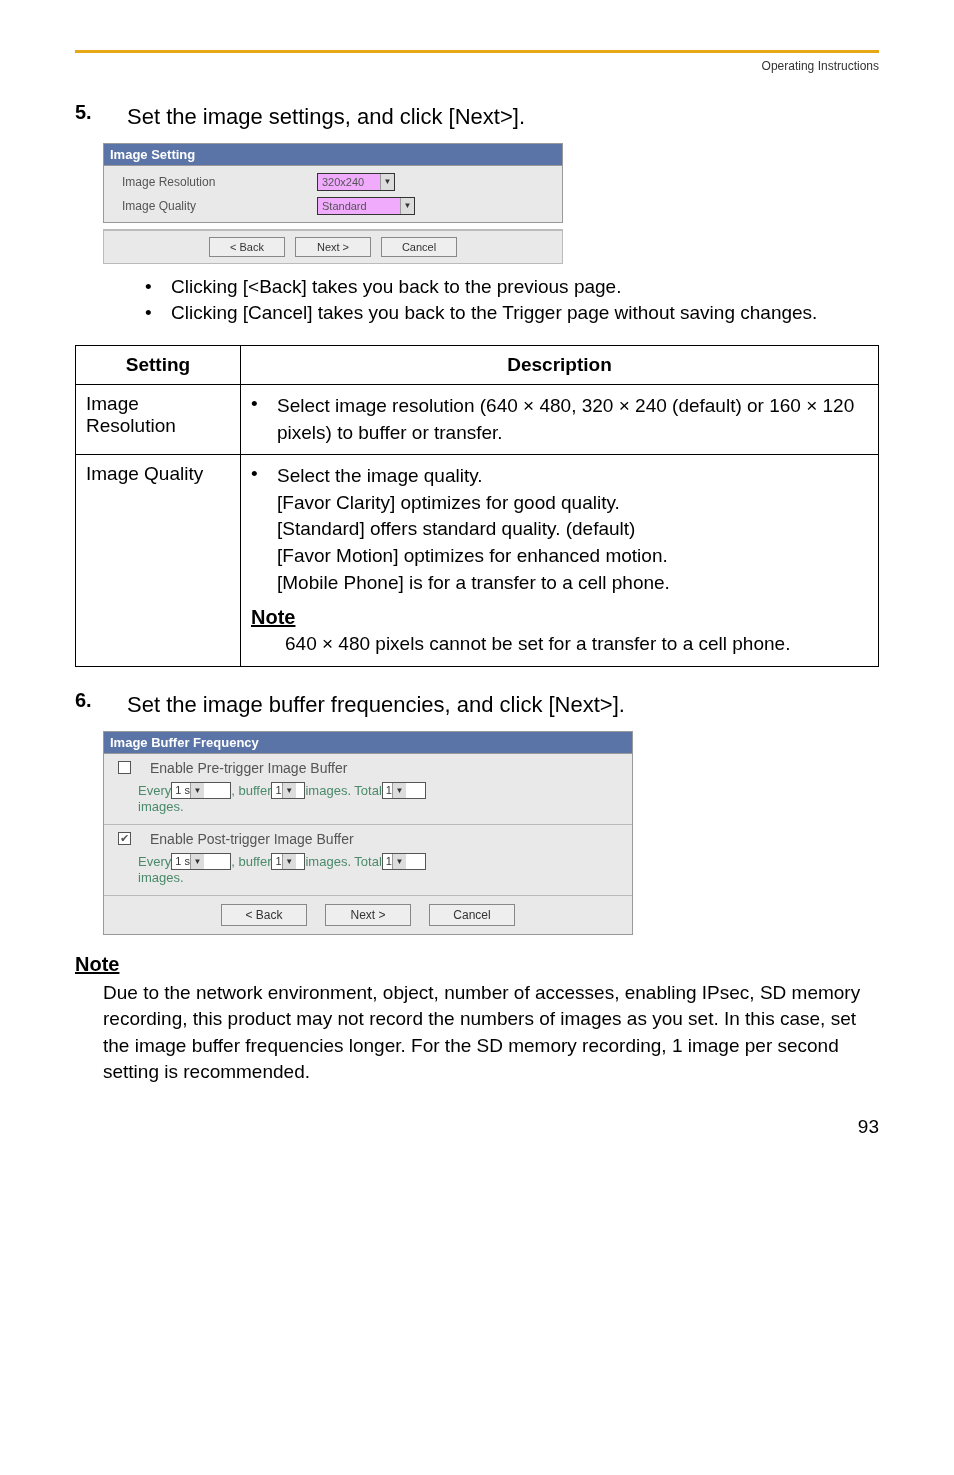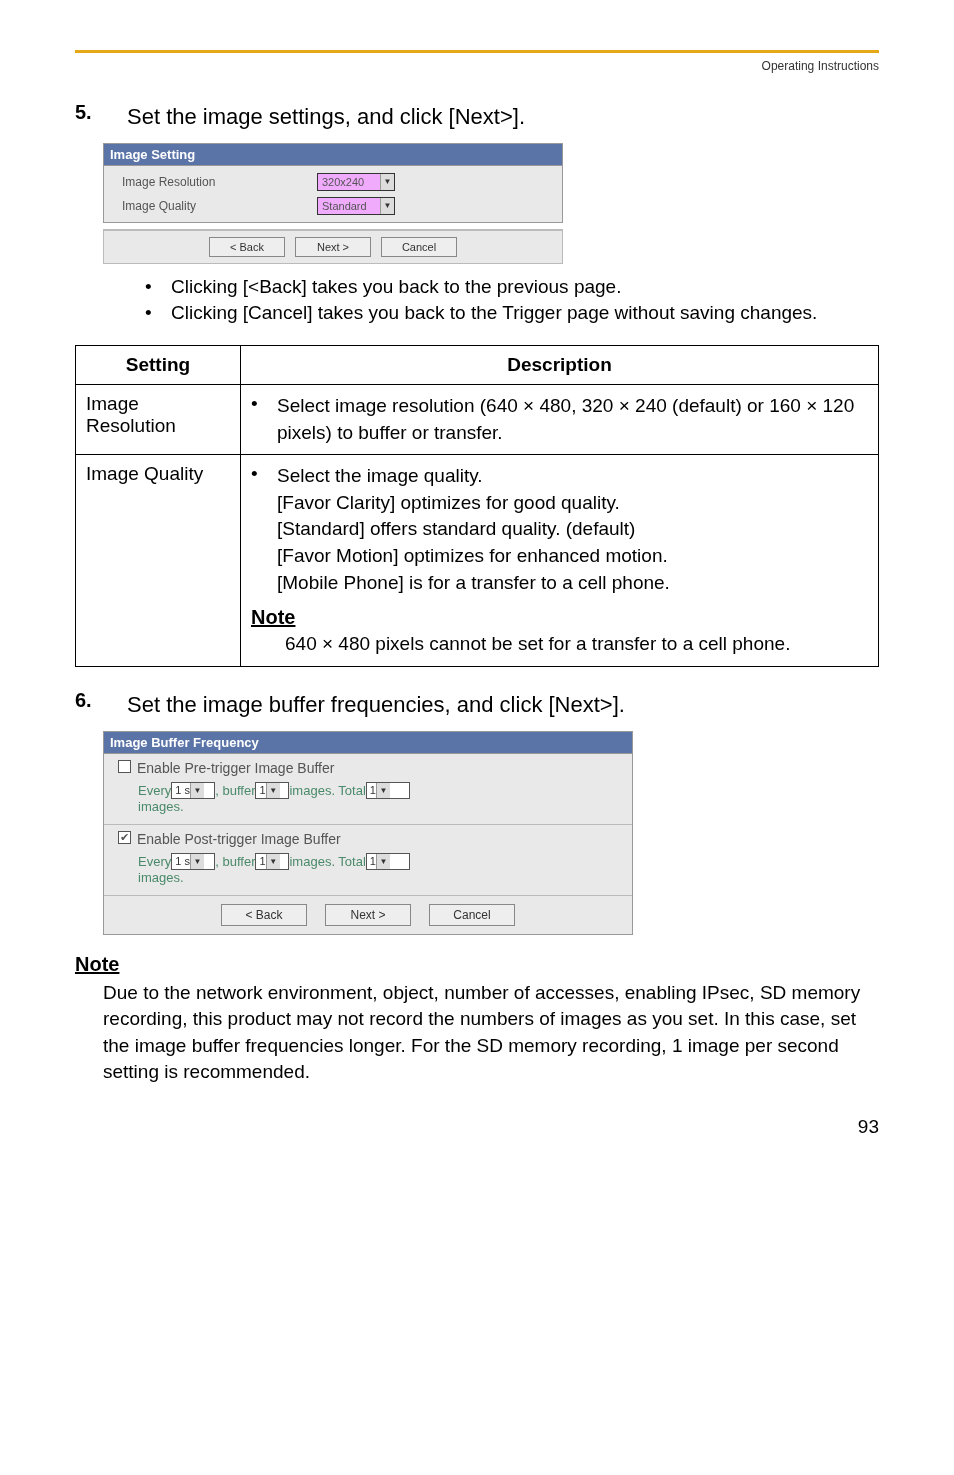--- a/index.html
+++ b/index.html
@@ -74,21 +74,21 @@
   .fake-select {
     display: inline-flex;
     align-items: center;
     background: #f0abfc;
     border: 1px solid #333;
     height: 18px;
     font-size: 11px;
     padding-left: 4px;
   }
   .fake-select.sel1 { width: 78px; }
-  .fake-select.sel2 { width: 78px; }
+  .fake-select.sel2 { width: 98px; }
   .fake-select .arrow {
     margin-left: auto;
     width: 14px;
     height: 16px;
     background: #ddd;
     border-left: 1px solid #999;
     display: flex; align-items: center; justify-content: center;
     font-size: 8px; color:#333;
   }
   .btnbar {
@@ -153,24 +153,24 @@
   .panel2-body {
     background: #e9e9e9;
     border: 1px solid #999;
   }
   .sect {
     border-bottom: 1px solid #bbb;
     padding: 6px 14px 10px 14px;
   }
   .sect-head {
     display: flex;
-    align-items: flex-start;
+    align-items: center;
     font-size: 14px;
     color: #555;
-    gap: 6px;
+    gap: 19px;
     margin-bottom: 6px;
   }
   .chk {
     width: 13px; height: 13px;
     background: #fff;
     border: 1px solid #555;
     display: inline-flex;
     align-items: center;
     justify-content: center;
     font-size: 11px;
@@ -194,21 +194,21 @@
     font-size: 11px;
     color: #333;
     padding-left: 3px;
   }
   .mini-select .arrow {
     width: 14px; height: 15px;
     background: #ddd; border-left: 1px solid #999;
     display: flex; align-items: center; justify-content: center;
     font-size: 8px;
   }
-  .ms-a { width: 44px; }
+  .ms-a { width: 60px; }
   .ms-b { width: 34px; }
   .ms-c { width: 44px; }
   .btnbar2 {
     background: #e9e9e9;
     padding: 8px 0;
     display: flex;
     justify-content: center;
     gap: 18px;
   }
   .btn2 {

